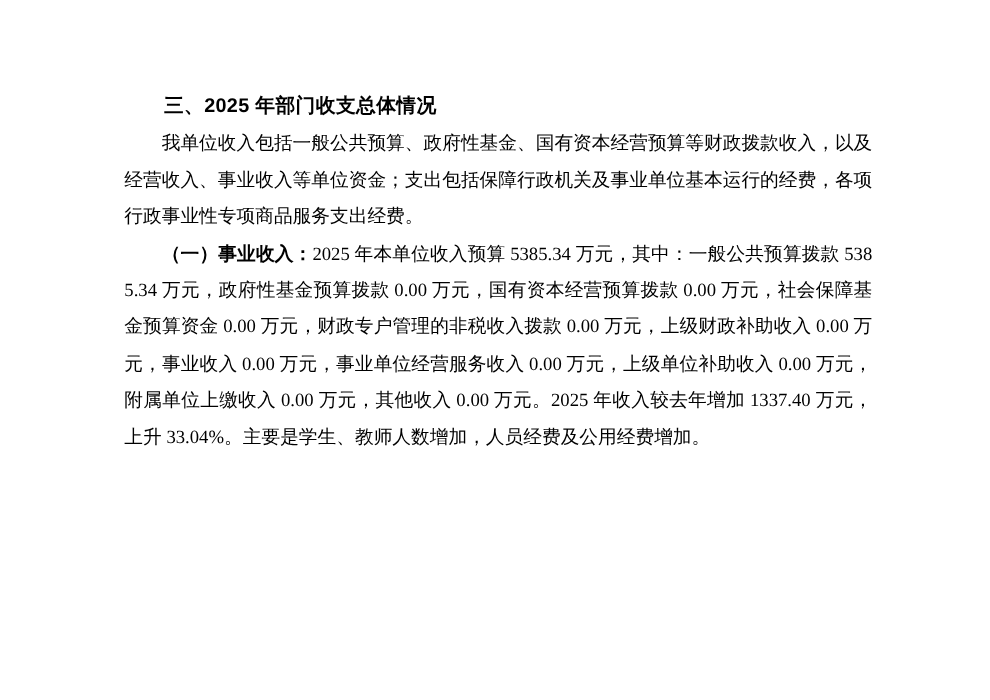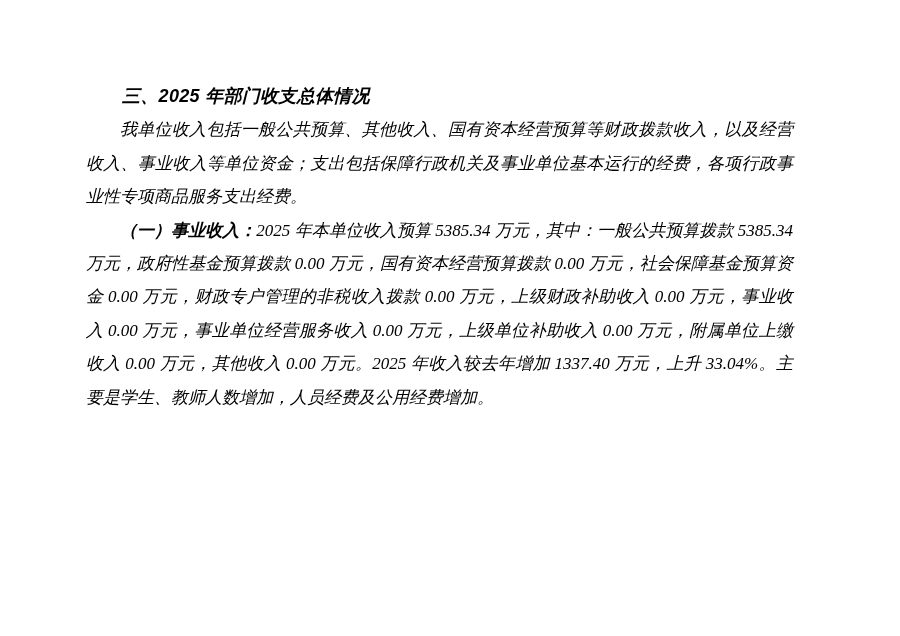--- a/index.html
+++ b/index.html
@@ -7,26 +7,25 @@
     padding: 0;
     background: #ffffff;
   }
   .page {
     position: relative;
     width: 900px;
     height: 636px;
     box-sizing: border-box;
     background: #ffffff;
     color: #000000;
-    padding: 80px 107px 0 86px;
+    padding: 80px 107px 0 113px;
     font-family: "Liberation Serif", "DejaVu Serif", serif;
     font-size: 17px;
     line-height: 33.4px;
     overflow: hidden;
-    font-style: italic;
   }
   .heading {
     margin: 0;
     padding: 0;
     font-family: "Liberation Sans", "DejaVu Sans", sans-serif;
     font-weight: 700;
     font-size: 18px;
     line-height: 33.4px;
     text-indent: 2em;
     letter-spacing: 0.3px;
@@ -45,16 +44,16 @@
     font-family: "Liberation Sans", "DejaVu Sans", sans-serif;
     font-weight: 700;
   }
 </style>
 </head>
 <body>
 
 <div class="page">
   <h2 class="heading">三、2025 年部门收支总体情况</h2>
 
-  <p class="para">我单位收入包括一般公共预算、其他收入、国有资本经营预算等财政拨款收入，以及经营收入、事业收入等单位资金；支出包括保障行政机关及事业单位基本运行的经费，各项行政事业性专项商品服务支出经费。</p>
+  <p class="para">我单位收入包括一般公共预算、政府性基金、国有资本经营预算等财政拨款收入，以及经营收入、事业收入等单位资金；支出包括保障行政机关及事业单位基本运行的经费，各项行政事业性专项商品服务支出经费。</p>
 
   <p class="para"><span class="para-lead">（一）事业收入：</span><span>2025 年本单位收入预算 5385.34 万元，其中：一般公共预算拨款 5385.34 万元，政府性基金预算拨款 0.00 万元，国有资本经营预算拨款 0.00 万元，社会保障基金预算资金 0.00 万元，财政专户管理的非税收入拨款 0.00 万元，上级财政补助收入 0.00 万元，事业收入 0.00 万元，事业单位经营服务收入 0.00 万元，上级单位补助收入 0.00 万元，附属单位上缴收入 0.00 万元，其他收入 0.00 万元。2025 年收入较去年增加 1337.40 万元，上升 33.04%。主要是学生、教师人数增加，人员经费及公用经费增加。</span></p>
 </div>
 
 </body></html>

